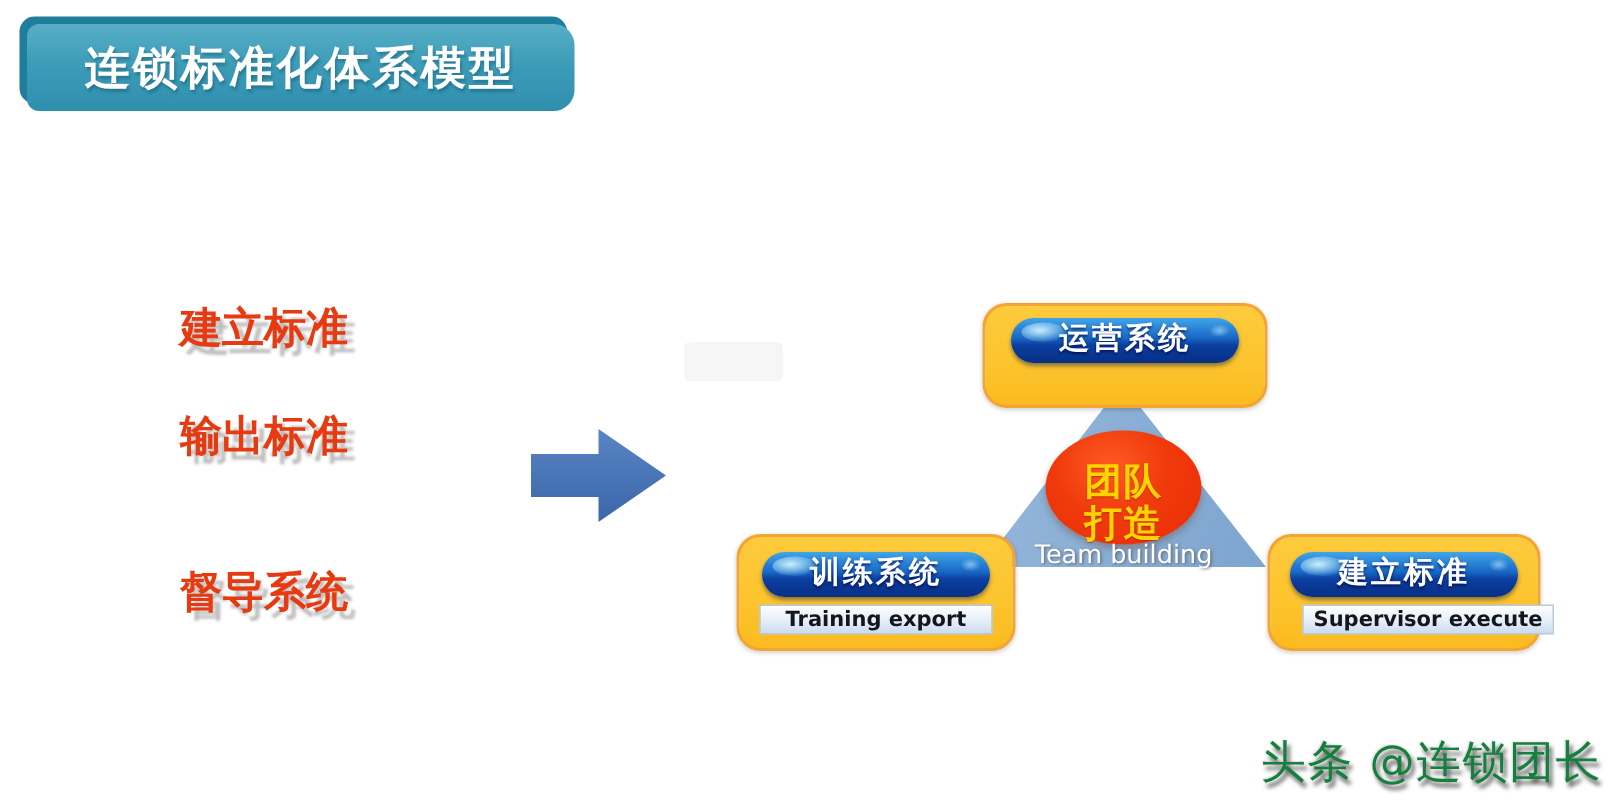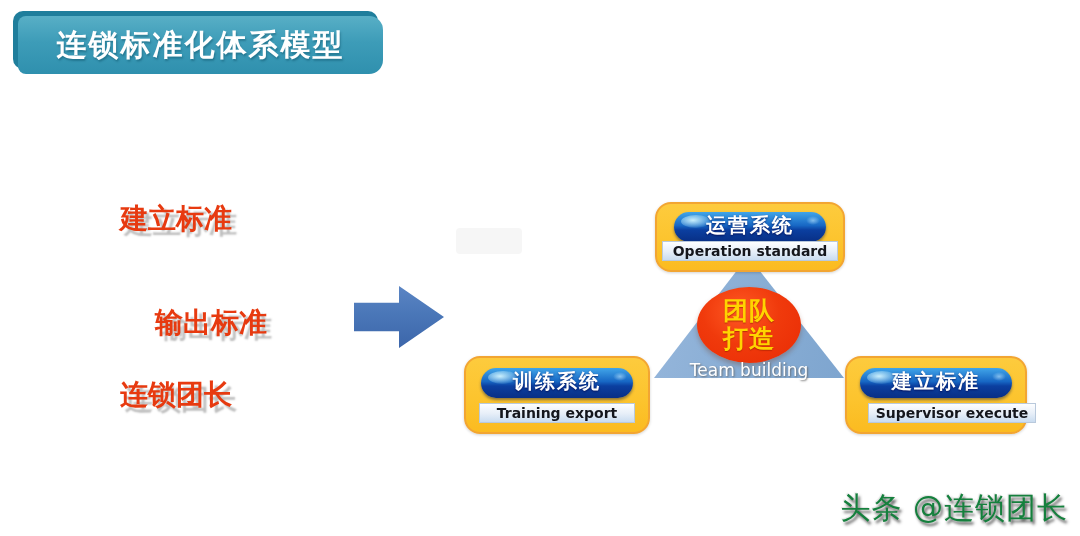--- a/index.html
+++ b/index.html
@@ -22,21 +22,21 @@
   .banner .title{
     color:#ffffff;font-size:30px;font-weight:bold;letter-spacing:2px;
     text-shadow:1px 2px 2px rgba(0,60,80,.35);
   }
   
   .step{
     position:absolute;left:120px;width:200px;
     color:#e73a10;font-size:28px;font-weight:bold;letter-spacing:0px;
     text-shadow:5px 5px 2px #bdbdbd;white-space:nowrap;
   }
-  .step1{top:200px;} .step2{top:304px;margin-left:35px;} .step3{top:376px;}
+  .step1{top:200px;} .step2{top:272px;} .step3{top:376px;}
   
   .arrow{
     position:absolute;left:354px;top:286px;width:90px;height:62px;
     background:linear-gradient(180deg,#5b85c4 0%,#4a77b8 45%,#3c66aa 100%);
     clip-path:polygon(0 27%,50% 27%,50% 0,100% 50%,50% 100%,50% 73%,0 73%);
   }
   
   .artifact{position:absolute;left:456px;top:228px;width:66px;height:26px;
     background:#f6f6f6;border-radius:4px;}
   
@@ -45,21 +45,21 @@
     background:linear-gradient(105deg,#97b7dc 0%,#88add4 55%,#7ea5cf 100%);
     clip-path:polygon(49.5% 0,0 100%,100% 100%);
     z-index:1;
   }
   
   .team-circle{
     position:absolute;left:697px;top:287px;width:104px;height:76px;
     border-radius:50%;
     background:radial-gradient(ellipse at 42% 32%,#ff5a24 0%,#f03a0c 45%,#e92b04 100%);
     box-shadow:0 3px 5px rgba(110,40,0,.3);
-    display:flex;flex-direction:column;align-items:center;justify-content:center;
+    display:flex;flex-direction:column;align-items:center;justify-content:flex-end;
     z-index:3;
   }
   .team-circle .line{
     color:#ffd400;font-size:25px;font-weight:bold;line-height:28px;letter-spacing:1px;
     text-shadow:0 1px 1px rgba(150,30,0,.6);
   }
   .team-sub{
     position:absolute;left:668px;top:360px;width:162px;text-align:center;
     color:#ffffff;font-size:17px;font-weight:normal;
     text-shadow:1px 1px 2px rgba(96,96,96,.85);
@@ -67,21 +67,21 @@
   }
   
   .node{
     position:absolute;
     background:linear-gradient(180deg,#fdcb3d 0%,#fcc42e 55%,#fbbb20 100%);
     border:2px solid #f2a532;border-radius:16px;
     box-shadow:0 1px 3px rgba(0,0,0,.18);
     z-index:5;
   }
   .node-top{left:655px;top:202px;width:186px;height:66px;}
-  .node-bl{left:464px;top:356px;width:182px;height:74px;}
+  .node-bl{left:491px;top:356px;width:182px;height:74px;}
   .node-br{left:845px;top:356px;width:178px;height:74px;}
   .pill{
     position:absolute;left:50%;transform:translateX(-50%);top:8px;
     width:152px;height:30px;border-radius:999px;
     background:linear-gradient(180deg,#41a5e9 0%,#1767c4 45%,#0b3fa0 60%,#082f85 100%);
     box-shadow:0 2px 3px rgba(0,20,70,.45);
     display:flex;align-items:flex-start;justify-content:center;
   }
   .node-bl .pill,.node-br .pill{top:10px;}
   .pill::before{ 
@@ -122,40 +122,37 @@
 
   <div class="banner">
     <div class="edge"></div>
     <div class="body">
       <span class="title">连锁标准化体系模型</span>
     </div>
   </div>
 
   <div class="step step1">建立标准</div>
   <div class="step step2">输出标准</div>
-  <div class="step step3">连锁团长</div>
+  <div class="step step3">督导系统</div>
 
   <div class="arrow"></div>
 
   <div class="artifact"></div>
 
   <div class="triangle"></div>
 
   <div class="team-circle">
     <span class="line">团队</span>
     <span class="line">打造</span>
   </div>
   <div class="team-sub">Team building</div>
 
   <div class="node node-top">
     <div class="pill">
       <span class="pill-label">运营系统</span>
-    </div>
-    <div class="strip">
-      <span class="strip-label">Operation standard</span>
     </div>
   </div>
 
   <div class="node node-bl">
     <div class="pill">
       <span class="pill-label">训练系统</span>
     </div>
     <div class="strip">
       <span class="strip-label">Training export</span>
     </div>

